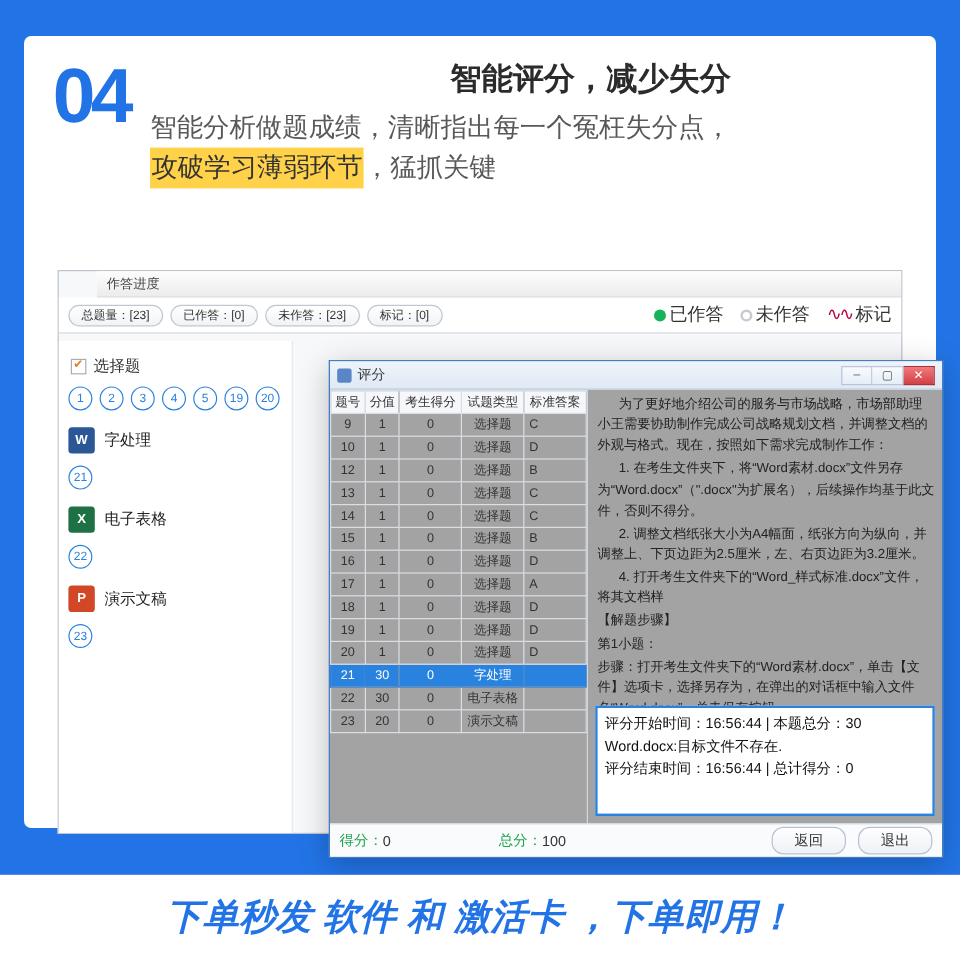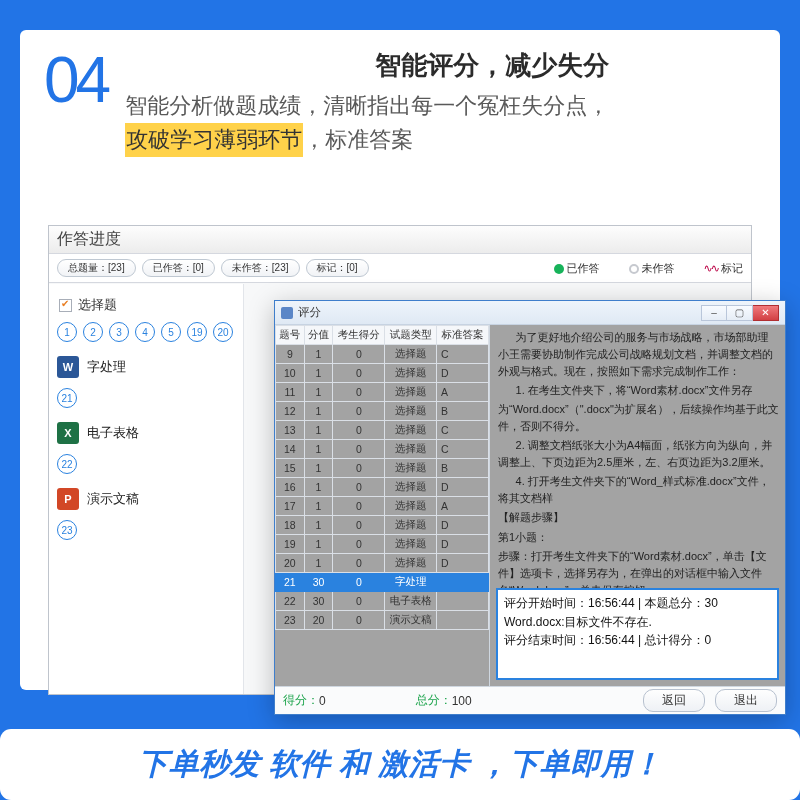--- a/index.html
+++ b/index.html
@@ -23,21 +23,21 @@
   .hero {
     display: flex;
     padding: 18px 24px 12px 24px;
     gap: 18px;
     align-items: flex-start;
   }
   .hero-num {
     font-size: 64px;
     line-height: 1;
     color: #2274e6;
-    font-weight: 400;
+    font-weight: 700;
     letter-spacing: -4px;
   }
   .hero-text h1 {
     font-size: 26px;
     font-weight: 700;
     color: #2b2b2b;
     margin-bottom: 6px;
     text-align: right;
   }
   .hero-text p {
@@ -54,25 +54,26 @@
   .app-frame {
     position: absolute;
     left: 28px;
     right: 28px;
     top: 195px;
     height: 470px;
     border: 1px solid #bfc4cc;
     background: #f7f8f9;
   }
   .app-title {
-    font-size: 16px;
+    font-size: 11px;
     color: #444;
     padding: 3px 8px;
     background: linear-gradient(#fdfdfd,#ececec);
     border-bottom: 1px solid #d5d8df;
+    margin-left: 32px;
   }
   .stats-bar {
     display: flex;
     align-items: center;
     gap: 6px;
     padding: 5px 8px;
     font-size: 12px;
     color: #333;
     border-bottom: 1px solid #d5d8df;
     background: #fff;
@@ -80,23 +81,23 @@
   .pill {
     border: 1px solid #bfc8d2;
     border-radius: 10px;
     padding: 1px 10px;
     background: linear-gradient(#fff,#f1f3f6);
     font-size: 10px;
   }
   .legend {
     margin-left: auto;
     display: flex;
-    gap: 29px;
+    gap: 14px;
     align-items: center;
-    font-size: 11px;
+    font-size: 15px;
   }
   .dot { width:10px; height:10px; border-radius:50%; display:inline-block; margin-right:3px; vertical-align:middle; }
   .dot.g { background:#17b35a; }
   .dot.o { border:2px solid #c6c9cf; background:#fff; box-sizing:border-box; }
   .zig { color:#b04; letter-spacing:-2px; margin-right:3px; }
   .sidebar {
     position: absolute;
     left: 0; top: 58px; bottom: 0;
     width: 195px;
     background: #fff;
@@ -178,35 +179,34 @@
   }
 
   .bottom-band {
     position:absolute; left:0; right:0; bottom:0;
     background:#fff; color:#2274e6; text-align:center;
     padding: 15px 8px;
     font-size: 30px;
     font-weight: 800;
     letter-spacing: 0.5px;
     font-style: italic;
-    border-radius: 11px;
   }
 </style>
 </head>
 <body>
 
 <div class="main-card">
 
   <div class="hero">
     <div class="hero-num">04</div>
     <div class="hero-text">
       <h1>智能评分，减少失分</h1>
       <p>
         <span>智能分析做题成绩，清晰指出每一个冤枉失分点，</span><br>
-        <span class="hl">攻破学习薄弱环节</span><span>，标准答案</span>
+        <span class="hl">攻破学习薄弱环节</span><span>，猛抓关键</span>
       </p>
     </div>
   </div>
 
   <div class="app-frame">
     <div class="app-title">作答进度</div>
     <div class="stats-bar">
       <span class="pill">总题量：[23]</span>
       <span class="pill">已作答：[0]</span>
       <span class="pill">未作答：[23]</span>
@@ -288,27 +288,20 @@
                   <td>0</td>
                   <td>选择题</td>
                   <td>C</td>
                 </tr>
                 <tr>
                   <td>10</td>
                   <td>1</td>
                   <td>0</td>
                   <td>选择题</td>
                   <td>D</td>
-                </tr>
-                <tr>
-                  <td>11</td>
-                  <td>1</td>
-                  <td>0</td>
-                  <td>选择题</td>
-                  <td>A</td>
                 </tr>
                 <tr>
                   <td>12</td>
                   <td>1</td>
                   <td>0</td>
                   <td>选择题</td>
                   <td>B</td>
                 </tr>
                 <tr>
                   <td>13</td>

